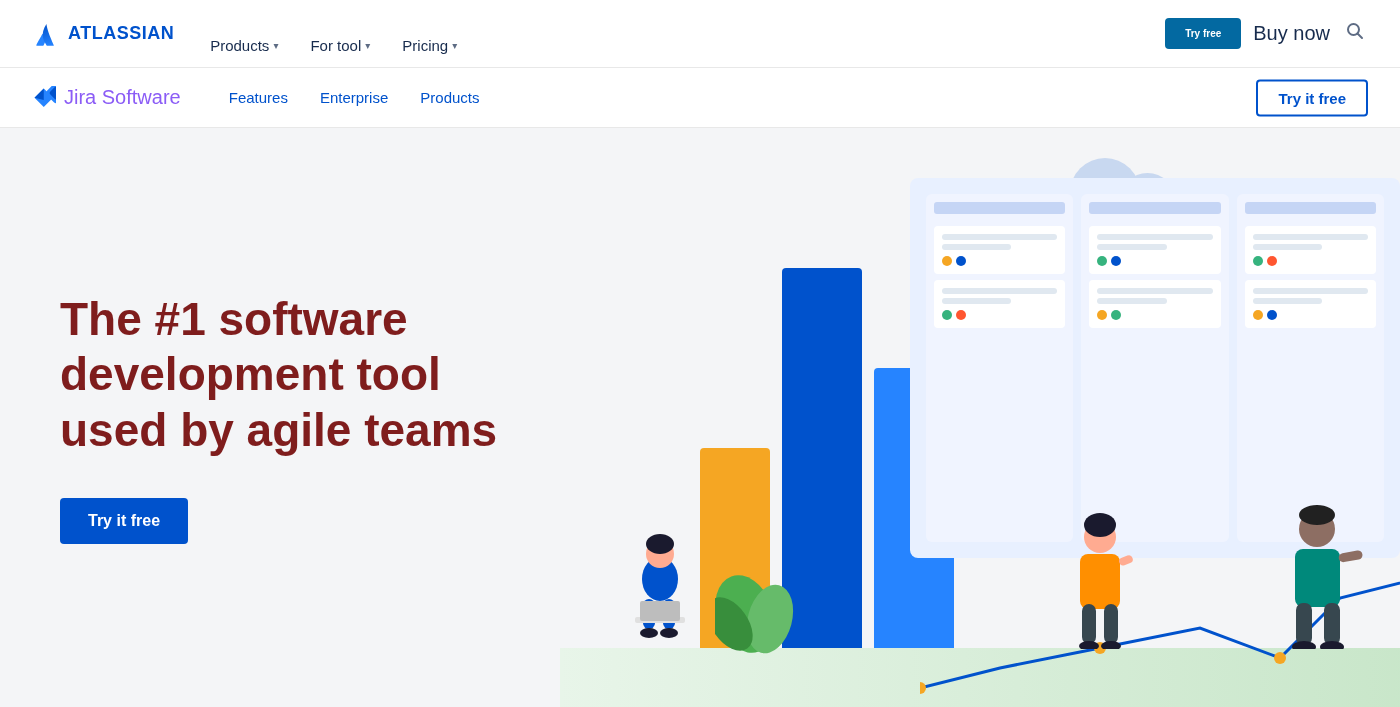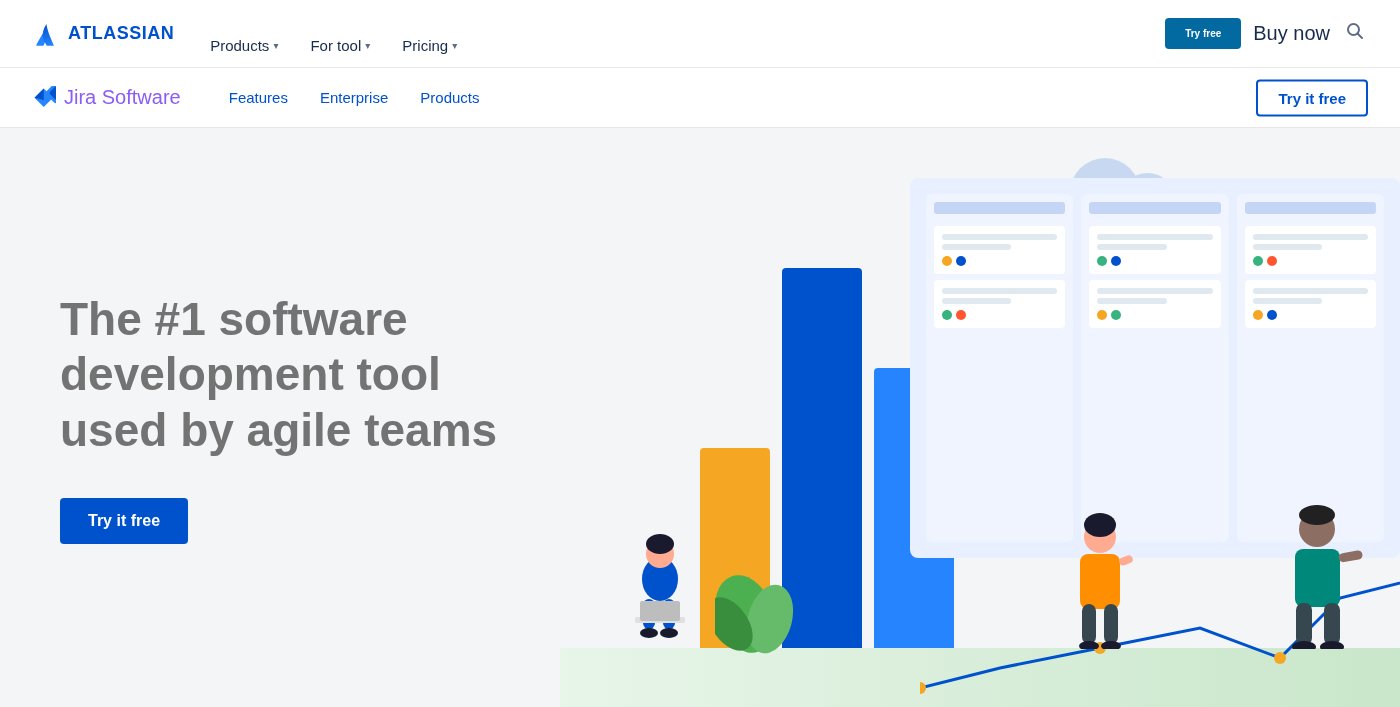--- a/index.html
+++ b/index.html
@@ -153,21 +153,21 @@
     }
     .hero-text {
       padding: 80px 60px;
       max-width: 560px;
       position: relative;
       z-index: 2;
     }
     .hero-title {
       font-size: 46px;
       font-weight: 700;
-      color: #737373;
+      color: #7f1d1d;
       line-height: 1.2;
       margin-bottom: 40px;
     }
     .btn-hero-try {
       background: #0052CC;
       color: #fff;
       border: none;
       border-radius: 4px;
       padding: 14px 28px;
       font-size: 16px;

